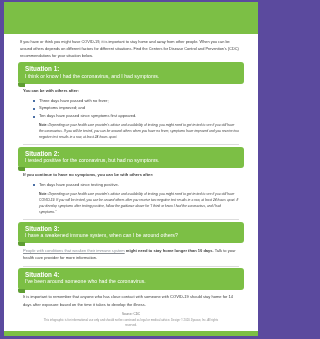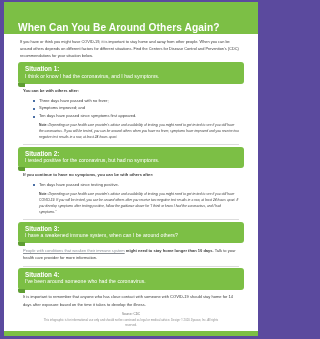--- a/index.html
+++ b/index.html
@@ -184,21 +184,20 @@
     <div class="hdr">
       <div class="hdr-pattern">
         <span class="ppl"><span class="head"></span><span class="body"></span></span>
         <span class="ppl s2"><span class="head"></span><span class="body"></span></span>
         <span class="ppl"><span class="head"></span><span class="body"></span></span>
         <span class="ppl s2"><span class="head"></span><span class="body"></span></span>
         <span class="ppl"><span class="head"></span><span class="body"></span></span>
         <span class="ppl s2"><span class="head"></span><span class="body"></span></span>
         <span class="ppl"><span class="head"></span><span class="body"></span></span>
       </div>
-      <div class="hdr-title">When Can You Be Around Others Again?</div>
     </div>
 
     <div class="intro">If you have or think you might have COVID-19, it is important to stay home and away from other people. When you can be around others depends on different factors for different situations. Find the Centers for Disease Control and Prevention's (CDC) recommendations for your situation below.</div>
 
     <div class="body-wrap">
 
       <div class="sit-block">
         <div class="banner">
           <span class="s-num">Situation 1:</span>
           <span class="s-desc">I think or know I had the coronavirus, and I had symptoms.</span>

